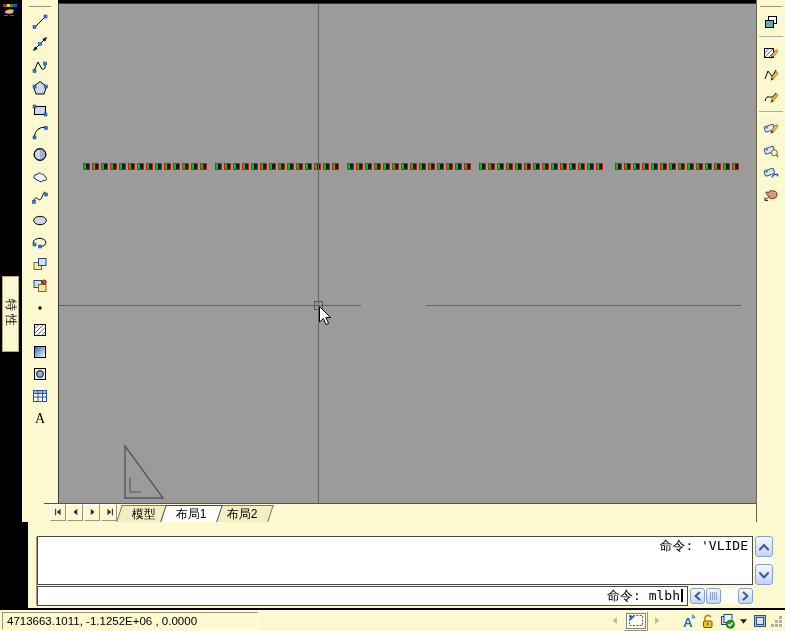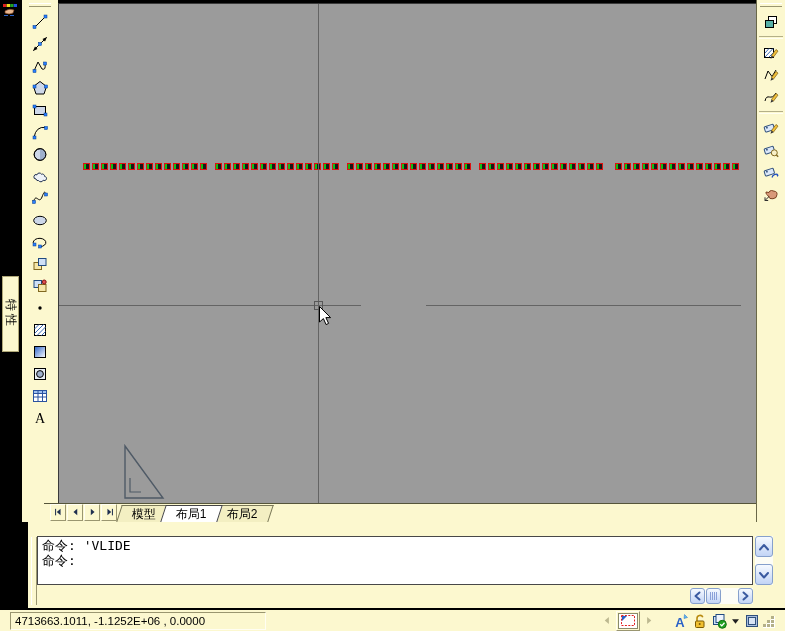--- a/index.html
+++ b/index.html
@@ -34,21 +34,21 @@
   #tabs-row{position:absolute;left:44px;top:503px;width:712px;height:19px;background:#fcf8cf;
             border-top:1px solid #55553a;box-sizing:border-box;display:flex;align-items:flex-end;}
   .navbtn{width:14px;height:15px;margin:0 1px 1px 0;background:#fcf8cf;border:1px solid;
           border-color:#fffef2 #9a9670 #9a9670 #fffef2;display:flex;align-items:center;justify-content:center;}
   #nav-group{display:flex;margin:0 4px 0 6px;}
   .tab{height:16px;margin:0 -3px;padding:0 12px;display:flex;align-items:center;justify-content:center;
        transform:skewX(-18deg);border:1px solid #7a7858;border-bottom:none;background:#f3efc2;}
   .tab.active{background:#fff;border-color:#444;z-index:2;}
   .tab span{transform:skewX(18deg);font-size:12px;white-space:nowrap;}
   
-  #cmd-panel{position:absolute;left:28px;top:522px;width:757px;height:86px;background:#fcf8cf;}
+  #cmd-panel{position:absolute;left:28px;top:522px;width:757px;height:86px;background:#fcf8cf;text-align:right;}
   #cmd-grip{position:absolute;left:3px;top:15px;width:4px;height:68px;
             border-left:1px solid #fff;border-right:1px solid #9a9670;}
   #cmd-history{position:absolute;left:9px;top:14px;width:716px;height:49px;background:#fff;
                border:1px solid #484848;box-sizing:border-box;padding:1px 4px;
                font-family:"DejaVu Sans Mono",monospace;font-size:13px;line-height:15px;overflow:hidden;}
   #cmd-input{position:absolute;left:9px;top:64px;width:651px;height:20px;background:#fff;
              border:1px solid #484848;box-sizing:border-box;padding:1px 4px;
              font-family:"DejaVu Sans Mono",monospace;font-size:13px;line-height:16px;white-space:nowrap;}
   .caret{display:inline-block;width:2px;height:13px;background:#000;vertical-align:-2px;margin-left:1px;}
   .sbtn{background:linear-gradient(180deg,#f6faff,#c2d4f6);border:1px solid #86a0cc;border-radius:3px;
@@ -58,21 +58,21 @@
   #vscroll .sbtn{width:18px;height:21px;}
   #hscroll{position:absolute;left:662px;top:66px;width:63px;height:16px;background:#fdfdf6;display:flex;}
   #hscroll .sbtn{width:15px;height:16px;}
   #hthumb{width:15px;height:16px;margin-left:1px;background:linear-gradient(180deg,#f6faff,#c2d4f6);
           border:1px solid #86a0cc;border-radius:3px;box-sizing:border-box;
           display:flex;align-items:center;justify-content:center;}
   #hthumb i{width:7px;height:8px;background:repeating-linear-gradient(90deg,#8aa0d8 0 1px,transparent 1px 2px);}
   #htrack{flex:1;}
   
   #statusbar{position:absolute;left:0;top:608px;width:785px;height:23px;background:#fcf8cf;
-             border-top:2px solid #000;box-sizing:border-box;display:flex;align-items:center;padding:0 10px;gap:3px;}
+             border-top:2px solid #000;box-sizing:border-box;display:flex;align-items:center;padding:0 2px;gap:3px;}
   #coord-field{width:246px;height:16px;border:1px solid;border-color:#9a9670 #fffef2 #fffef2 #9a9670;
                background:#fcf8cf;display:flex;align-items:center;padding:0 4px;font-size:11.5px;
                font-family:"Liberation Sans",sans-serif;white-space:nowrap;overflow:hidden;}
   .toggle{height:17px;padding:0 3px;display:flex;align-items:center;border:1px solid;
           border-color:#fffef2 #9a9670 #9a9670 #fffef2;font-size:12px;white-space:nowrap;background:#fcf8cf;}
   .toggle.active{border-color:#9a9670 #fffef2 #fffef2 #9a9670;outline:1px solid #000;}
   #tray{margin-left:auto;display:flex;align-items:center;gap:3px;}
   .trayic{display:flex;align-items:center;justify-content:center;}
   #vp-btn{width:22px;height:18px;border:1px solid;border-color:#fffef2 #9a9670 #9a9670 #fffef2;
           background:#fcf8cf;display:flex;align-items:center;justify-content:center;}
@@ -510,33 +510,35 @@
         <div class="tab">
           <span>布局2</span>
         </div>
       </div>
   </div>
 
   <div id="cmd-panel">
     <div id="cmd-grip"></div>
     <div id="cmd-history">
         <div>命令: 'VLIDE</div>
-        <div>命令:</div>
       </div>
     <div id="vscroll">
       <div class="sbtn">
         <svg width="16" height="14">
             <path d="M4,9.5 L8,5 L12,9.5" fill="none" stroke="#3a5aa0" stroke-width="2" stroke-linecap="round" stroke-linejoin="round"></path>
           </svg>
       </div>
       <div class="sbtn">
         <svg width="16" height="14">
             <path d="M4,5 L8,9.5 L12,5" fill="none" stroke="#3a5aa0" stroke-width="2" stroke-linecap="round" stroke-linejoin="round"></path>
           </svg>
       </div>
+    </div>
+    <div id="cmd-input">
+      <span>命令: mlbh</span><span class="caret"></span>
     </div>
     <div id="hscroll">
       <div class="sbtn">
         <svg width="13" height="14">
             <path d="M8.5,3.5 L4.5,7 L8.5,10.5" fill="none" stroke="#3a5aa0" stroke-width="2" stroke-linecap="round" stroke-linejoin="round"></path>
           </svg>
       </div>
       <div id="hthumb">
           <i></i>
         </div>

